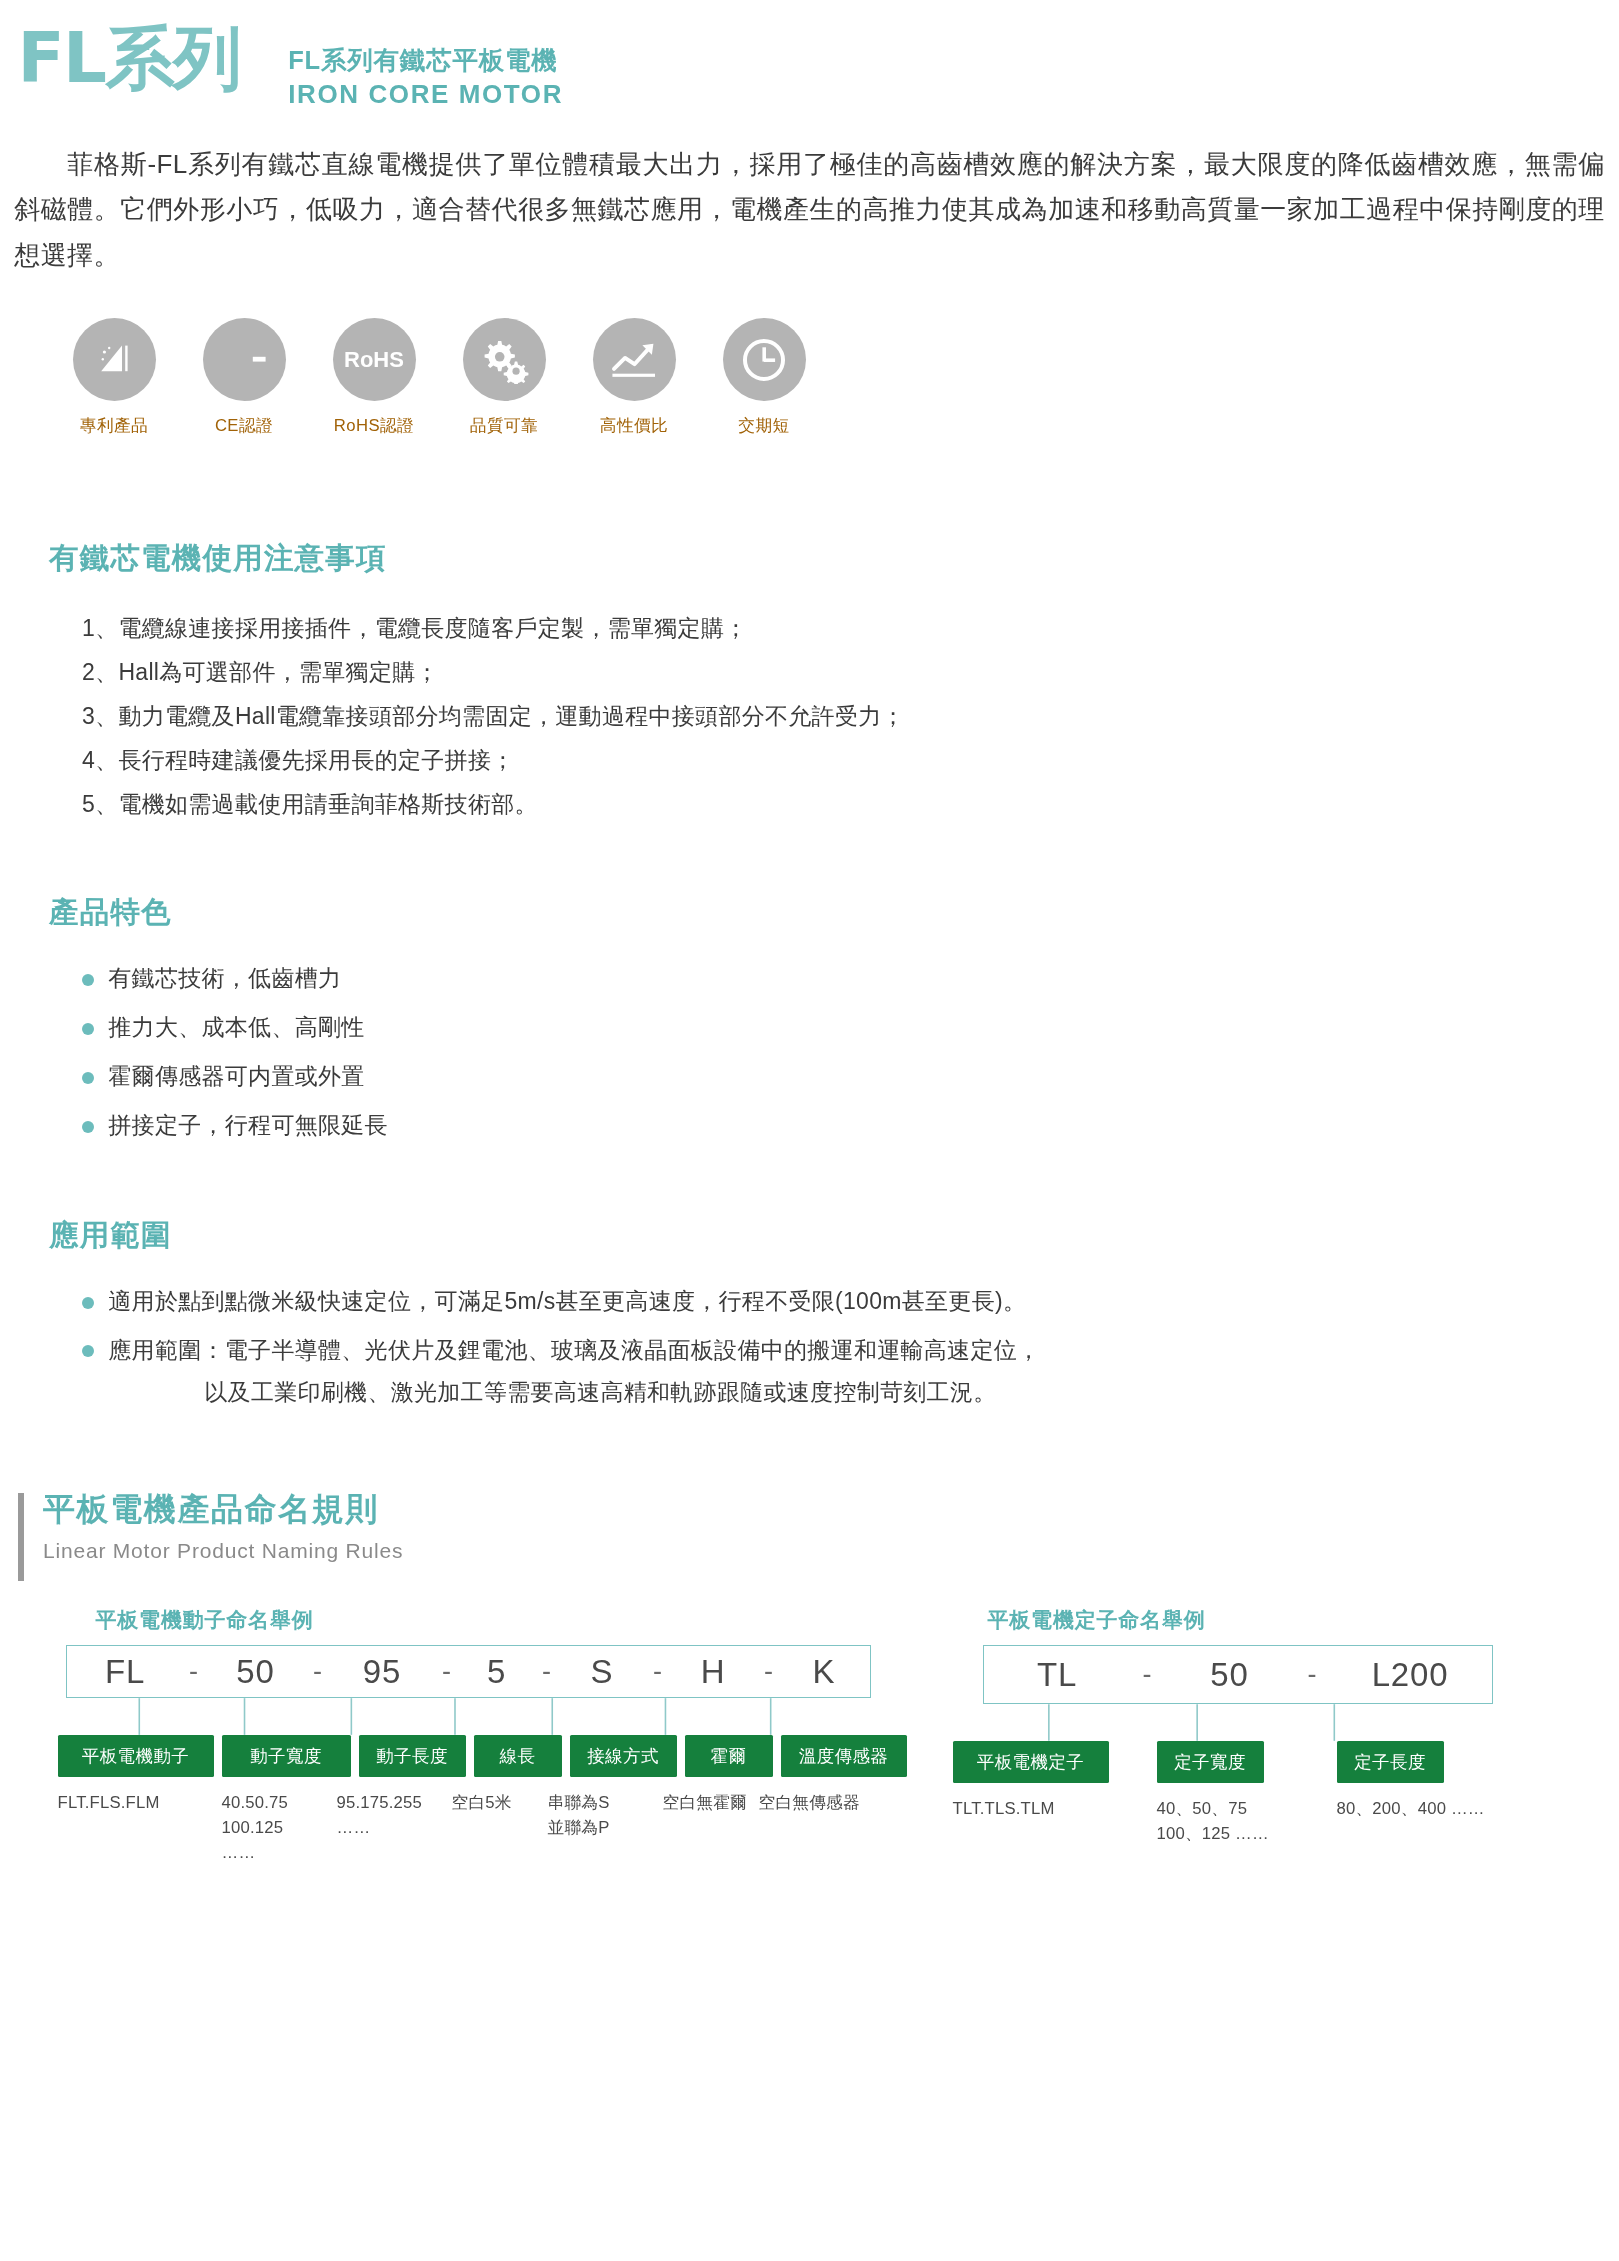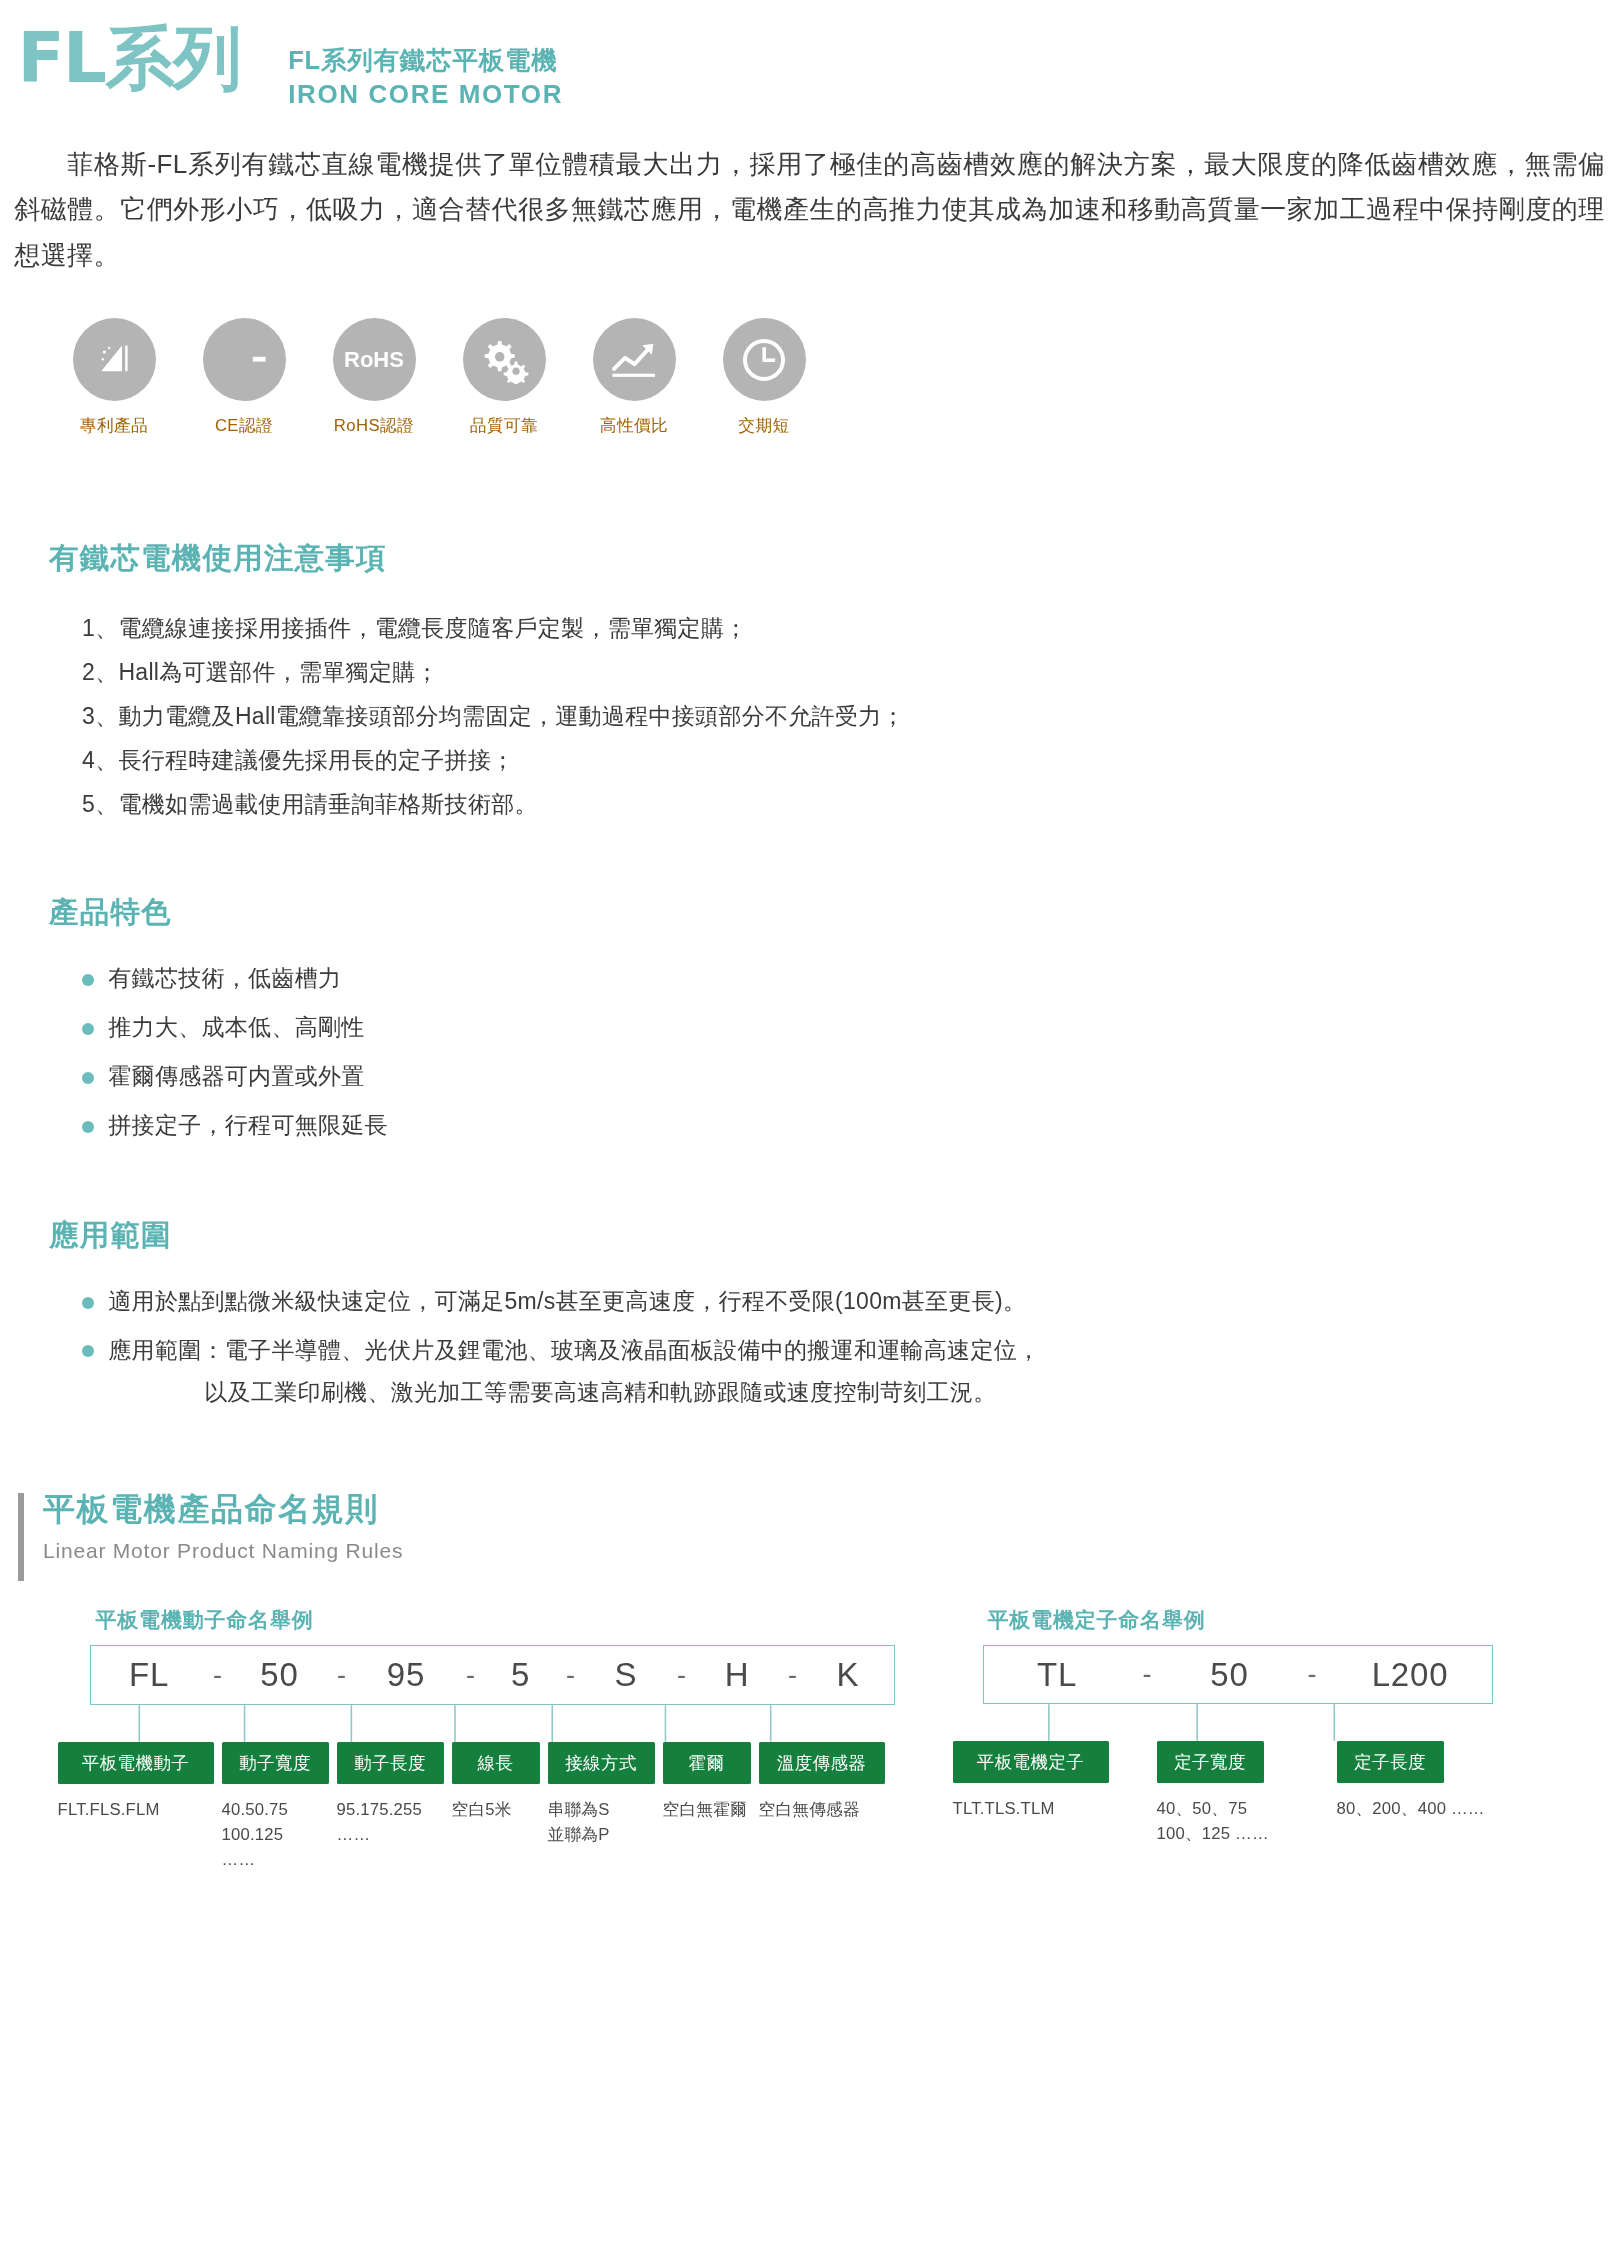--- a/index.html
+++ b/index.html
@@ -199,21 +199,21 @@
   .code-box {
     margin-top: 11px;
     border: 1.6px solid #7fc4c4;
     display: inline-flex;
     align-items: center;
     justify-content: center;
     padding: 8px 0;
     box-sizing: border-box;
     background: #fff;
   }
-  .code-box.left { width: 805px; height: 60px; margin-left: 40px; }
+  .code-box.left { width: 805px; height: 53px; margin-left: 16px; }
   .code-box.right { width: 510px; height: 59px; margin-left: 41px; }
   .code-cell {
     font-size: 33px;
     color: #4a4a4a;
     text-align: center;
     letter-spacing: 0.8px;
     font-family: "Liberation Sans", sans-serif;
   }
   .code-sep {
     font-size: 27px;
@@ -428,21 +428,21 @@
               <line x1="508" y1="0" x2="508" y2="46"></line>
               <line x1="630" y1="0" x2="630" y2="46"></line>
               <line x1="772" y1="0" x2="772" y2="46"></line>
               <line x1="904" y1="0" x2="904" y2="46"></line>
             </g>
           </svg>
         </div>
 
         <div class="tags-row" style="margin-left:8px">
           <div class="tag" style="width:156px;margin-right:8px">平板電機動子</div>
-          <div class="tag" style="width:107px;margin-right:8px">動子寬度</div>
+          <div class="tag" style="width:129px;margin-right:8px">動子寬度</div>
           <div class="tag" style="width:107px;margin-right:8px">動子長度</div>
           <div class="tag" style="width:88px;margin-right:8px">線長</div>
           <div class="tag" style="width:107px;margin-right:8px">接線方式</div>
           <div class="tag" style="width:88px;margin-right:8px">霍爾</div>
           <div class="tag" style="width:126px;">溫度傳感器</div>
         </div>
 
         <div class="desc-row" style="margin-left:8px">
           <div class="desc" style="width:156px;margin-right:8px;white-space:pre-line">FLT.FLS.FLM</div>
           <div class="desc" style="width:107px;margin-right:8px;white-space:pre-line">40.50.75

